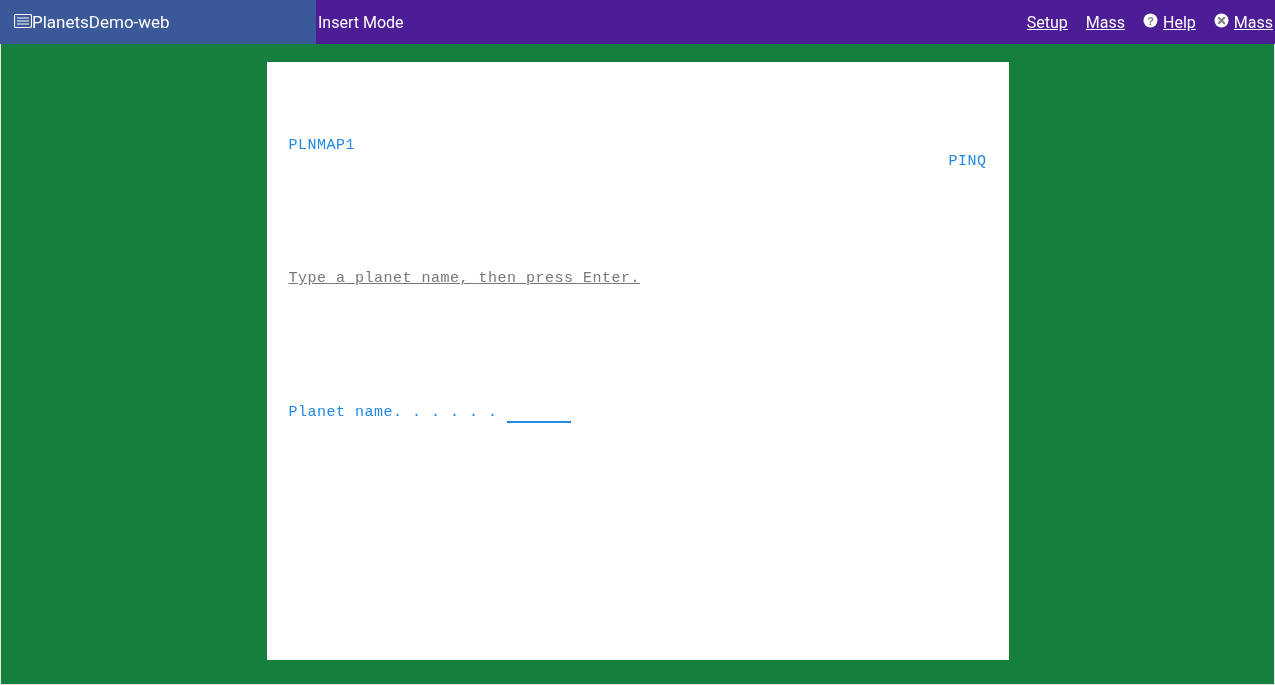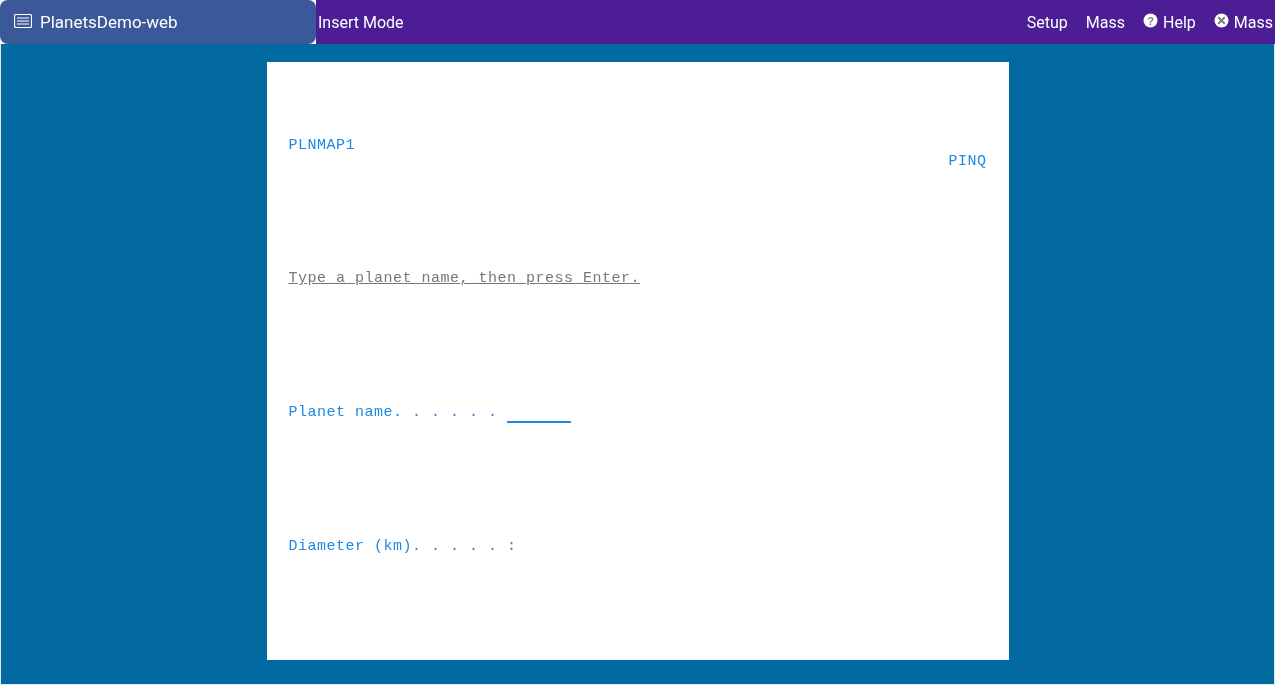--- a/index.html
+++ b/index.html
@@ -20,49 +20,48 @@
       align-items: stretch;
       color: white;
     }
     .topbar-brand {
       background: #3b5998;
       display: flex;
       align-items: center;
       padding: 0 14px;
       width: 316px;
       font-size: 17px;
-      gap: 8px;
-      border-radius: 8px;
     }
     .topbar-rest {
       background: #4c1d95;
       flex: 1;
       display: flex;
       align-items: center;
       padding: 0 2px;
       justify-content: space-between;
       font-size: 16px;
     }
     .topbar-right {
       display: flex;
       align-items: center;
       gap: 18px;
     }
     .topbar-item {
       display: flex;
       align-items: flex-end;
       gap: 5px;
       cursor: pointer;
+      text-decoration: underline;
     }
     .icon-svg {
       display: inline-block;
       vertical-align: middle;
     }
     .content-wrap {
-      background: #0369a1;
+      background: #15803d;
       border: 1px solid #e5e5e5;
       border-top: none;
       height: calc(685px - 44px);
       padding-top: 18px;
       display: flex;
       justify-content: center;
       align-items: flex-start;
     }
     .terminal {
       background: #ffffff;
@@ -166,21 +165,20 @@
 </div>
 
 <div class="content-wrap">
   <div class="terminal">
     <div class="term-row header-line"><span class="header-left">PLNMAP1</span><span class="header-right">PINQ</span></div>
     <div class="term-row"></div>
     <div class="term-row c-gray">Type a planet name, then press Enter.</div>
     <div class="term-row"></div>
     <div class="term-row c-blue"><span>Planet name. . . . . . </span><input class="input-field" type="text" value="" style=""></div>
     <div class="term-row"></div>
-    <div class="term-row c-blue">Diameter (km). . . . . :</div>
     
     
     
     
     
     
     
   </div>
 </div>
 

